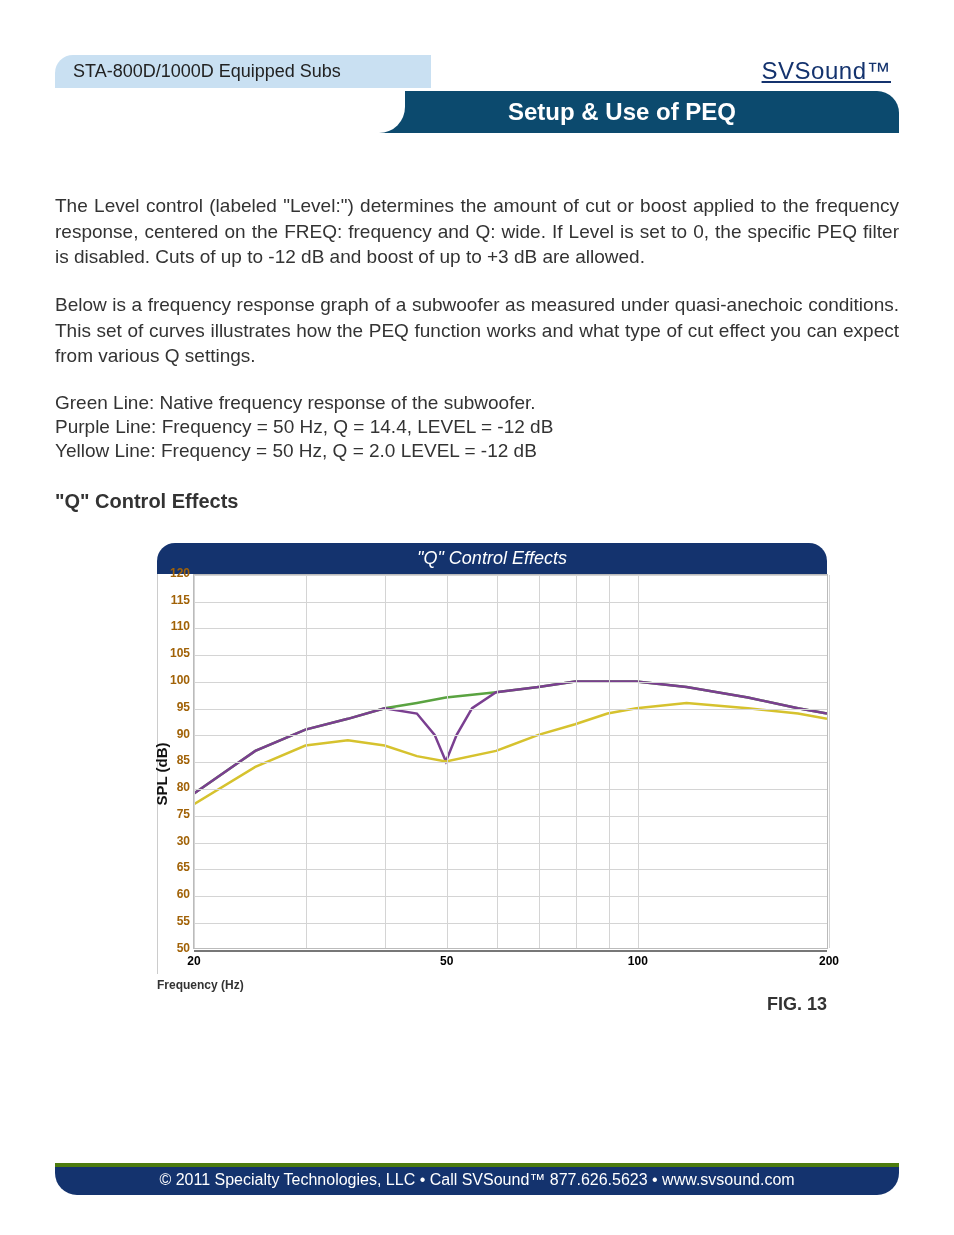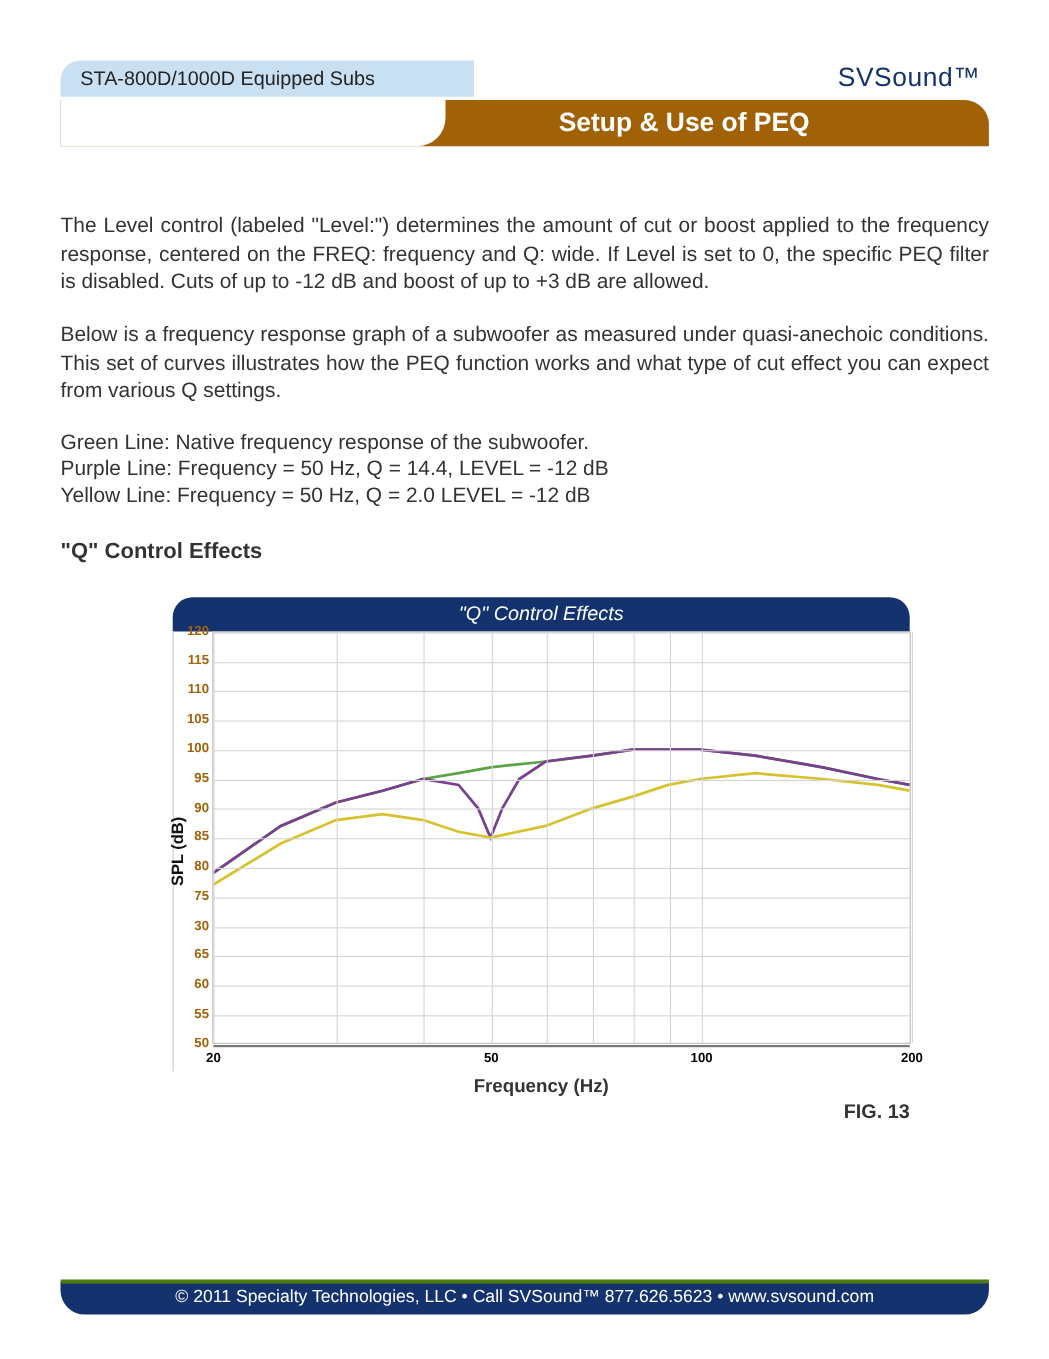--- a/index.html
+++ b/index.html
@@ -33,25 +33,26 @@
     padding: 6px 90px 6px 18px;
     border-top-left-radius: 18px;
   }
   .brand {
     position: absolute;
     right: 8px;
     top: 2px;
     color: #14336e;
     font-size: 24px;
     letter-spacing: .5px;
+    text-decoration: underline;
   }
   .subtitle-bar {
     position: relative;
     height: 42px;
-    background: #a16207;
+    background: #0c4a6e;
     margin: 0 0 60px 0;
     border-top-right-radius: 22px;
     display: flex;
     align-items: center;
   }
   .subtitle-bar .cutout {
     width: 350px;
     height: 100%;
     background: #ffffff;
     border-bottom-right-radius: 26px;
@@ -133,23 +134,23 @@
     position:absolute;
     left:-28px;
     top:50%;
     transform: translateY(-50%) rotate(-90deg);
     font-weight:700;
     font-size:15px;
     color:#111;
     white-space:nowrap;
   }
   .axis-title-x {
-    text-align:center;
-    font-weight:700;
-    font-size:17px;
+    text-align:left;
+    font-weight:700;
+    font-size:12px;
     margin-top:4px;
     margin-left:30px;
   }
   .fig-label {
     text-align:right;
     font-weight:700;
     font-size:18px;
     font-family: "Myriad Pro Condensed", "Arial Narrow", Arial, sans-serif;
     margin-top:2px;
   }

